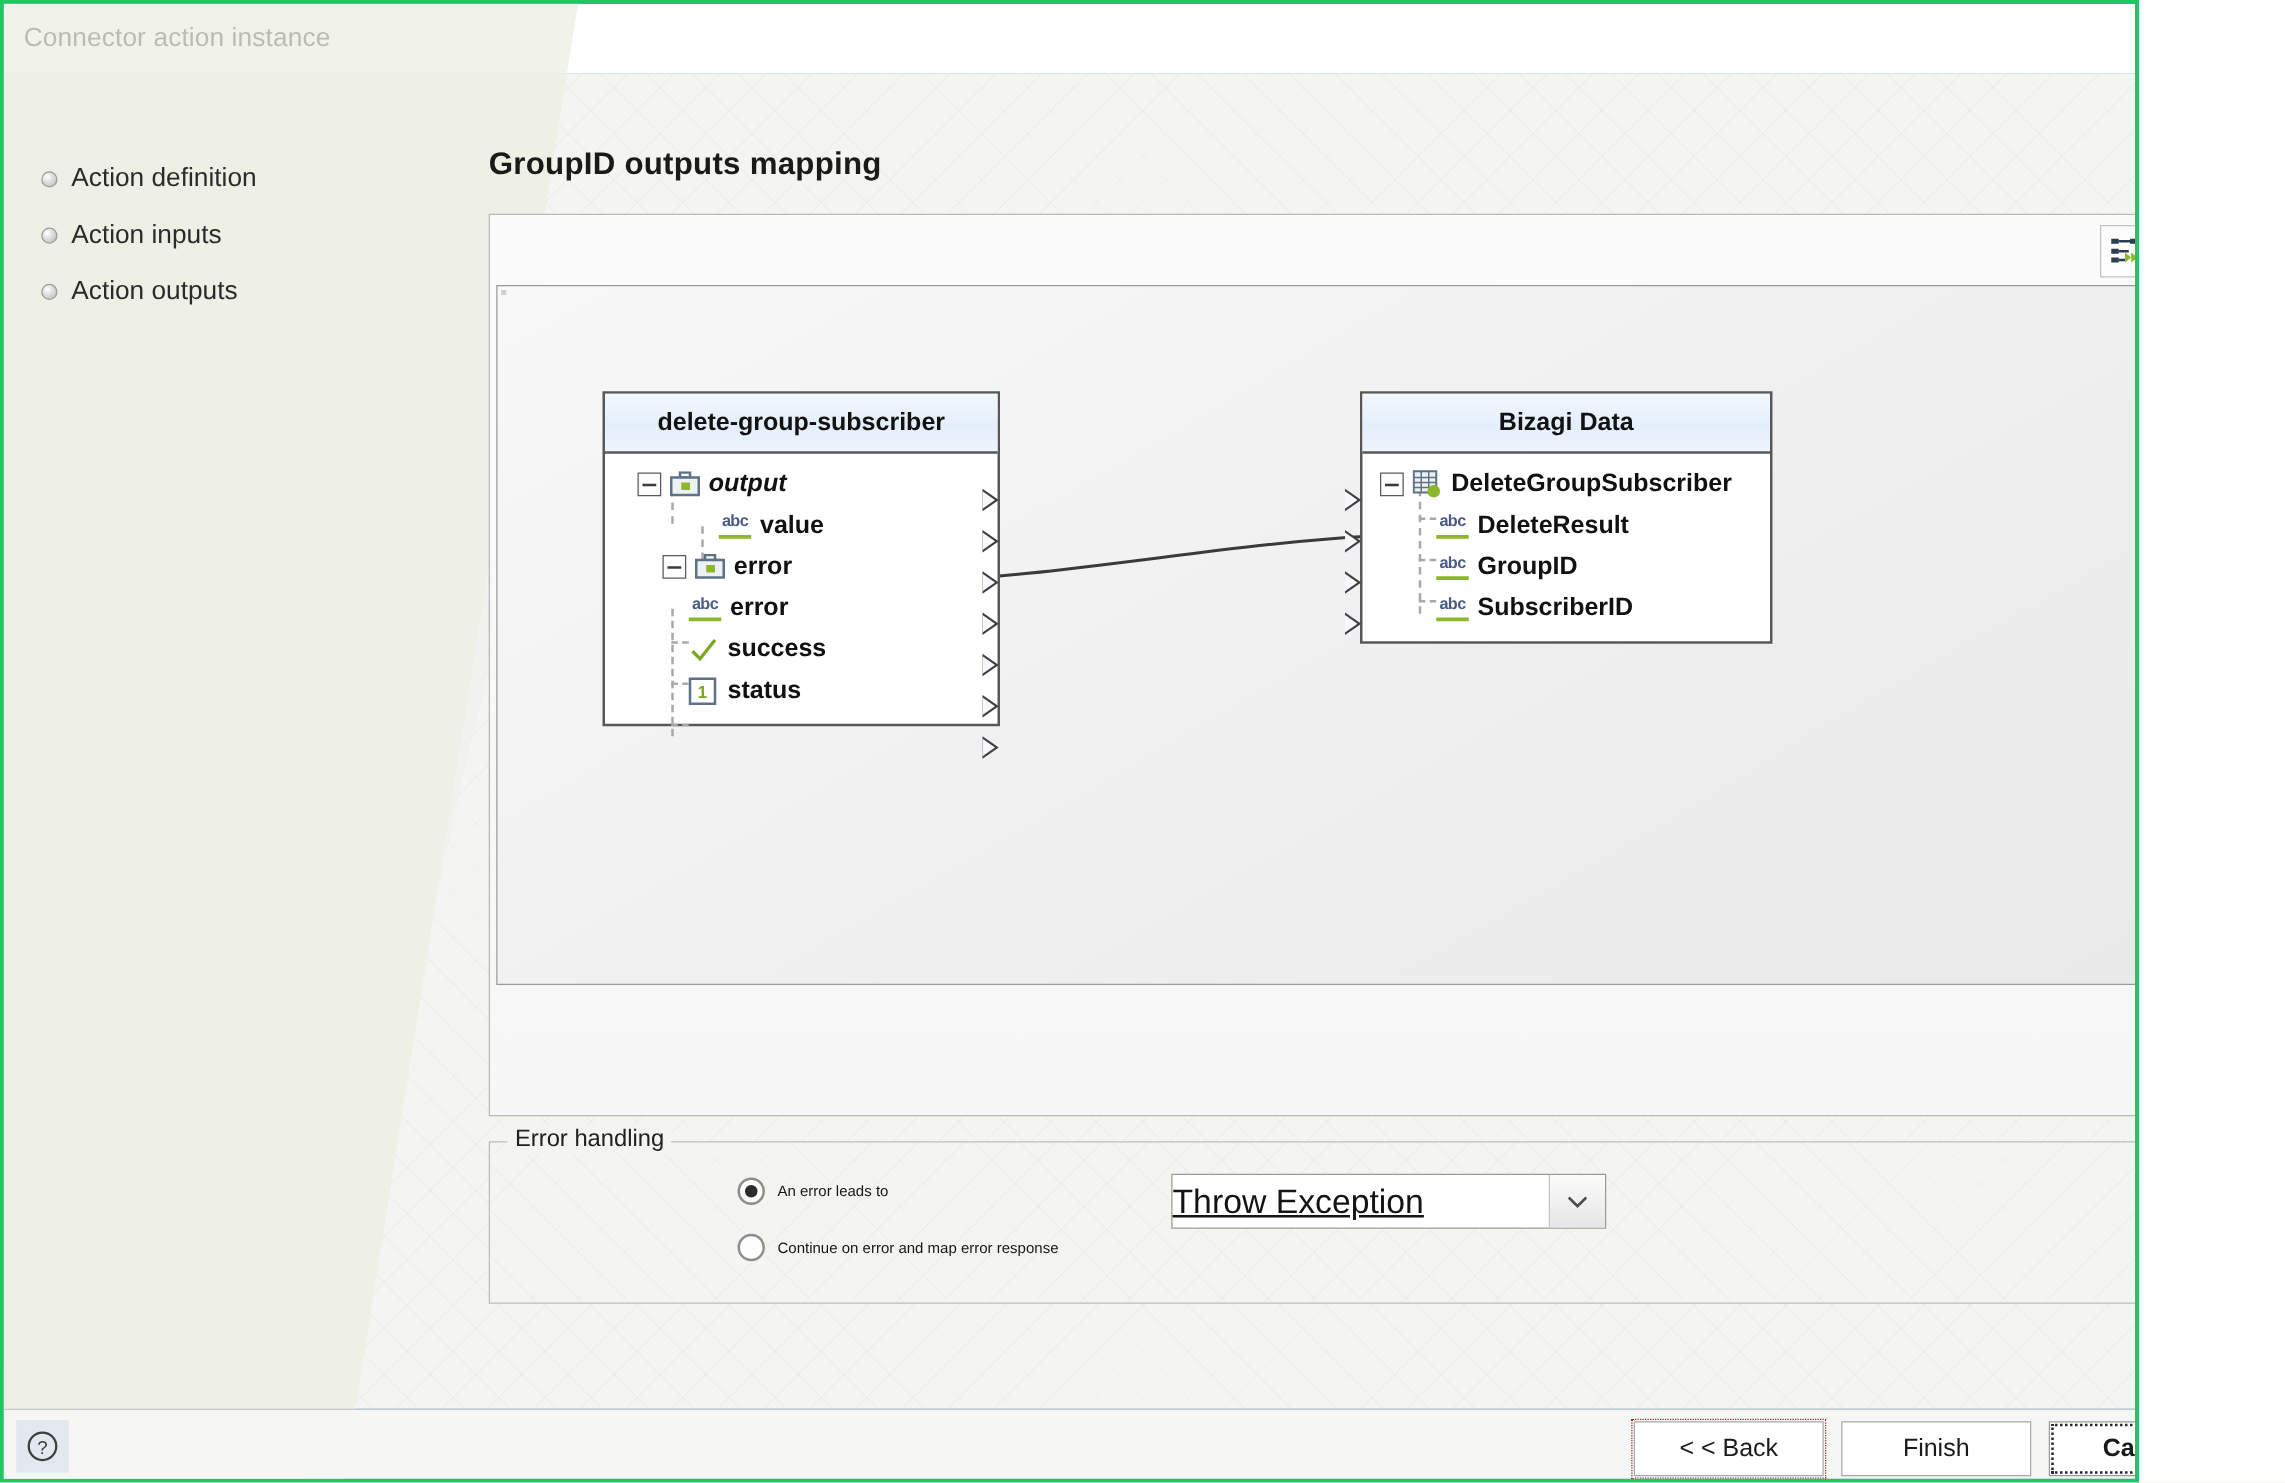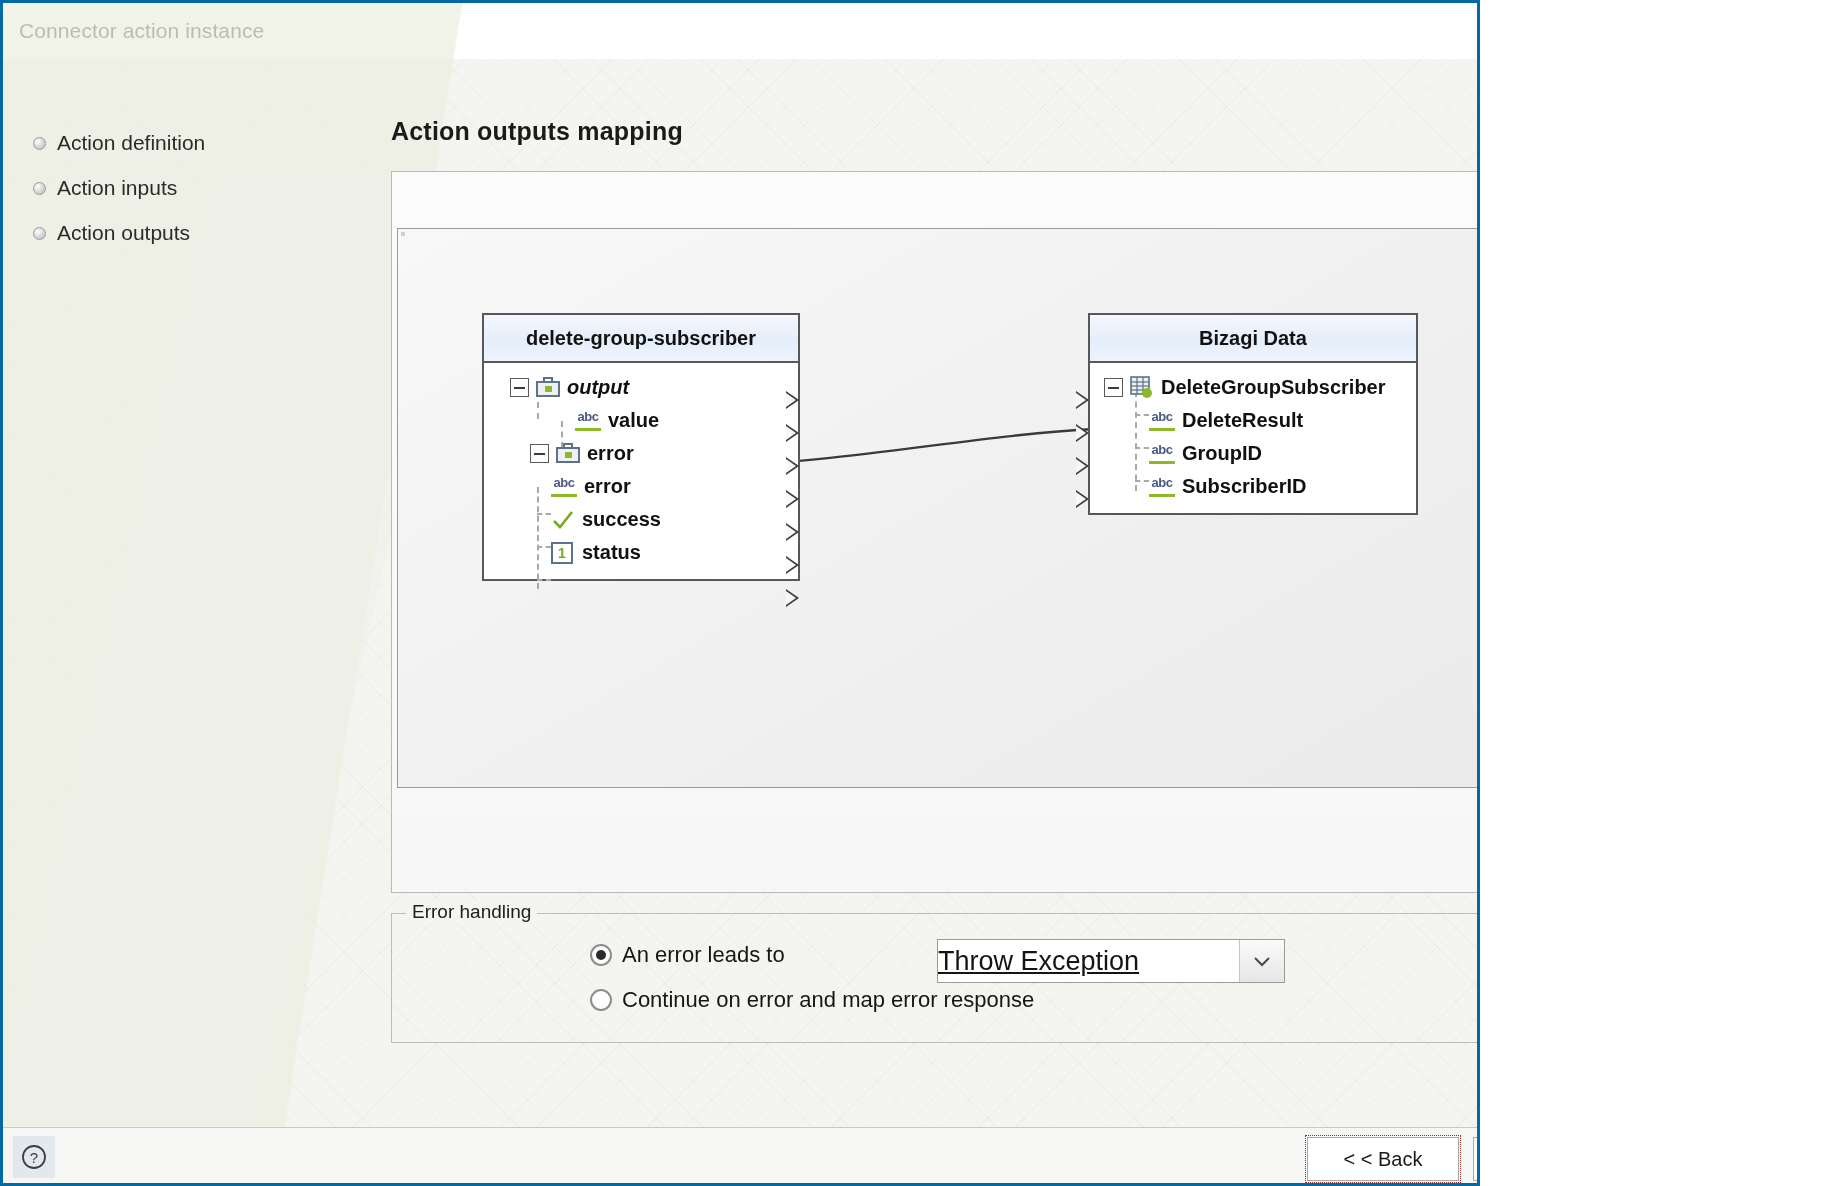--- a/index.html
+++ b/index.html
@@ -3,23 +3,23 @@
 <meta charset="utf-8">
 <style>
   html, body {
     margin: 0; padding: 0;
     width: 1828px; height: 1186px;
     overflow: hidden;
     font-family: "Liberation Sans", sans-serif;
   }
   #app {
     position: relative;
-    width: 1480px; height: 1186px;
-    box-sizing: border-box;
-    border: 3px solid #0369a1;
+    width: 1711px; height: 1186px;
+    box-sizing: border-box;
+    border: 3px solid #22c55e;
     background: #3b82f6;
     overflow: hidden;
   }
   
   .hatch {
     background-color: #f4f4f1;
     background-image:
       repeating-linear-gradient(45deg,  rgba(0,0,0,0.022) 0 1px, transparent 1px 26px),
       repeating-linear-gradient(-45deg, rgba(0,0,0,0.022) 0 1px, transparent 1px 26px);
   }
@@ -220,21 +220,21 @@
     box-sizing: border-box;
     border: 1px solid #bcbcbc;
   }
   #error-legend {
     position: absolute; left: 14px; top: -13px;
     background: #f4f4f1; padding: 0 6px;
     font-size: 19px; color: #202020;
   }
   .radio-row {
     position: absolute; display: flex; align-items: center; gap: 10px;
-    font-size: 22px; color: #161616; cursor: pointer;
+    font-size: 12px; color: #161616; cursor: pointer;
   }
   .radio {
     width: 22px; height: 22px; flex: 0 0 22px;
     border-radius: 50%;
     box-sizing: border-box;
     border: 2px solid #8d8d8d;
     background: #fdfdfd;
     position: relative;
   }
   .radio.checked::after {
@@ -321,21 +321,21 @@
         <span class="nav-bullet"></span>
         <span class="nav-label">Action inputs</span>
       </div>
       <div class="nav-item" style="top:162px">
         <span class="nav-bullet"></span>
         <span class="nav-label">Action outputs</span>
       </div>
     </div>
 
     <div id="content">
-      <div id="page-title">Action outputs mapping</div>
+      <div id="page-title">GroupID outputs mapping</div>
 
       <div id="mapping-card">
 
         <div id="mapping-toolbar">
           <div class="tool-btn">
             <svg width="26" height="24" viewBox="0 0 26 24" aria-hidden="true">
               <rect x="1" y="2" width="6" height="4" fill="#2b3d4f"></rect>
               <rect x="1" y="10" width="6" height="4" fill="#2b3d4f"></rect>
               <rect x="1" y="17" width="6" height="4" fill="#2b3d4f"></rect>
               <rect x="7" y="3" width="11" height="2" fill="#2b3d4f"></rect>

